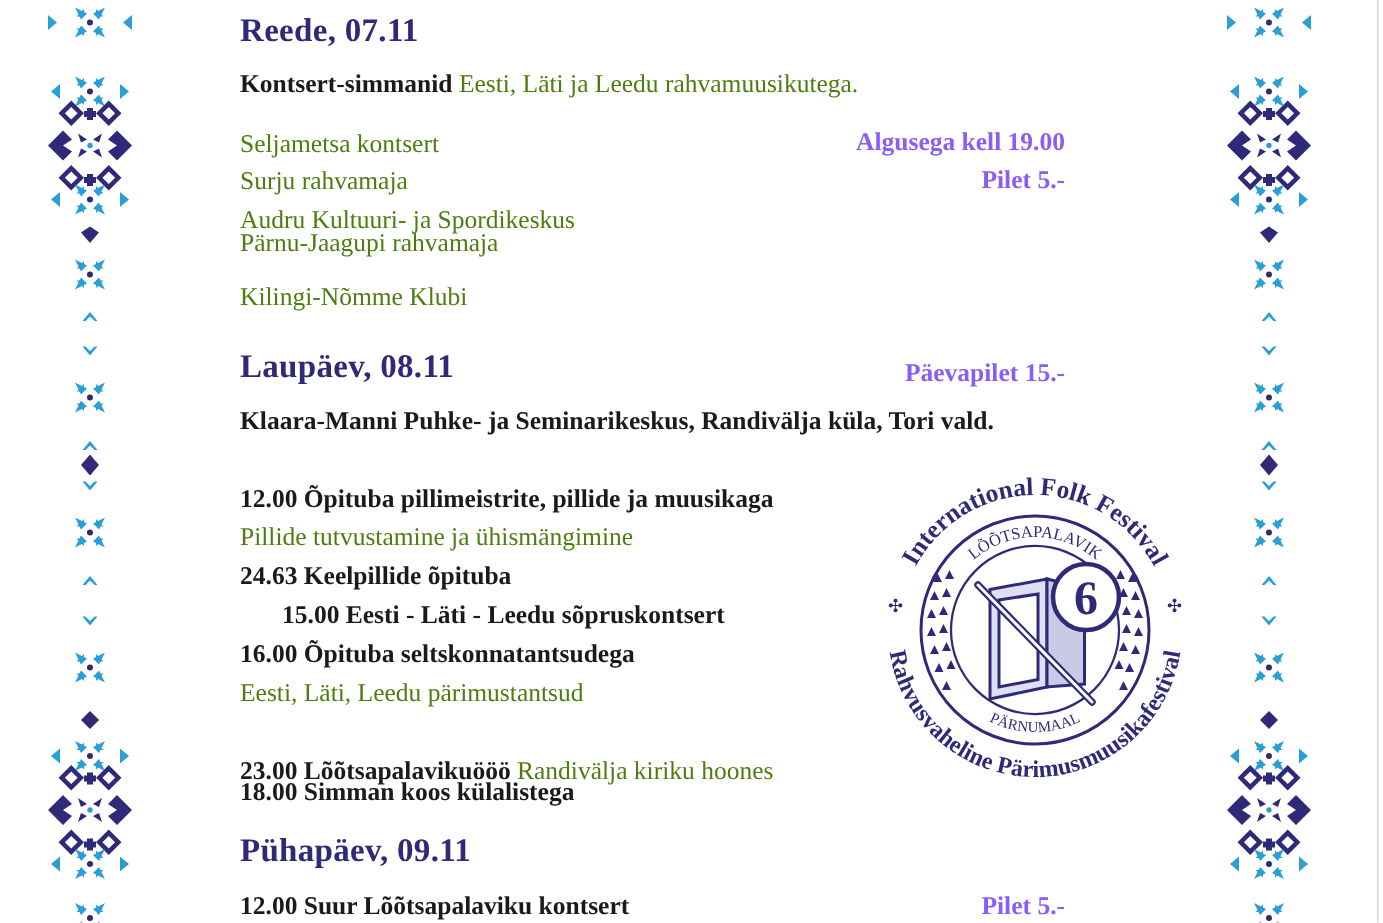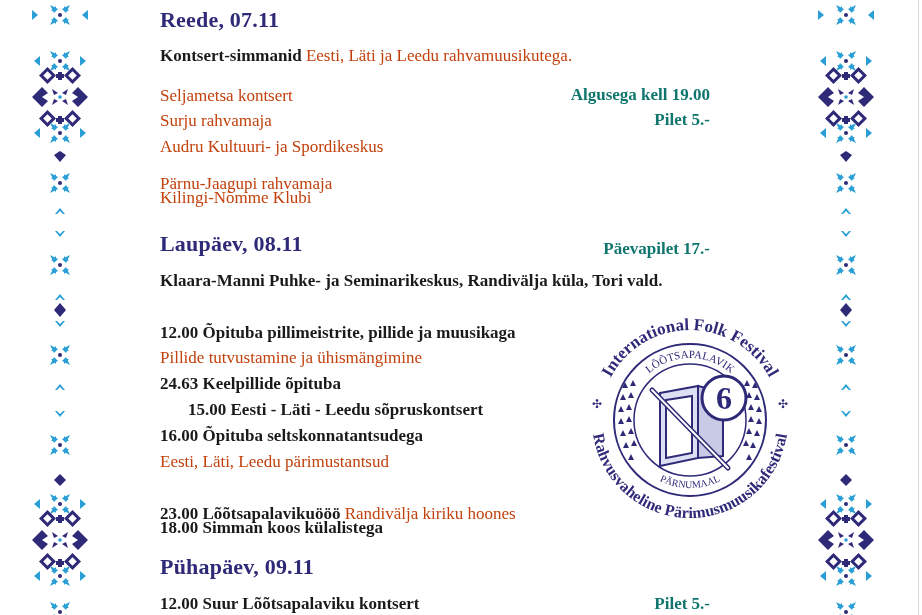--- a/index.html
+++ b/index.html
@@ -11,22 +11,22 @@
   }
   .edge-line { position: absolute; top: 0; right: 3px; width: 1px; height: 615px; background: #d6d6d6; }
   .border-col { position: absolute; top: 0; width: 70px; height: 615px; }
   .border-col.left { left: 25px; }
   .border-col.right { left: 811px; }
   .border-col svg { position: absolute; left: 0; top: 0; }
 
   .abs { position: absolute; white-space: nowrap; }
   .day-title { font-weight: bold; font-size: 22px; color: #2e2a78; letter-spacing: 0.2px; }
   .bold { font-weight: bold; font-size: 17px; color: #1a1a1a; }
-  .reg { font-size: 17px; color: #c2410c; }
-  .cyan { font-weight: bold; font-size: 17px; color: #0f766e; }
+  .reg { font-size: 17px; color: #4d7c0f; }
+  .cyan { font-weight: bold; font-size: 17px; color: #8b5cf6; }
   .right-align { text-align: right; }
 
   .logo { position: absolute; left: 578px; top: 308px; width: 225px; height: 225px; }
 </style>
 </head>
 <body>
 
 <div class="edge-line"></div>
 
 <div class="border-col left">
@@ -110,25 +110,25 @@
 
 <div class="abs day-title" style="left:160px; top:7px;">Reede, 07.11</div>
 <div class="abs" style="left:160px; top:46px; font-size:17px;">
   <span class="bold">Kontsert-simmanid</span><span class="reg"> Eesti, Läti ja Leedu rahvamuusikutega.</span>
 </div>
 <div class="abs cyan right-align" style="right:212px; top:85px;">Algusega kell 19.00</div>
 <div class="abs cyan right-align" style="right:212px; top:110px;">Pilet 5.-</div>
 <div class="abs reg" style="left:160px; top:86px;">Seljametsa kontsert</div>
 <div class="abs reg" style="left:160px; top:111px;">Surju rahvamaja</div>
 <div class="abs reg" style="left:160px; top:137px;">Audru Kultuuri- ja Spordikeskus</div>
-<div class="abs reg" style="left:160px; top:174px;text-align:center;">Pärnu-Jaagupi rahvamaja</div>
+<div class="abs reg" style="left:160px; top:152px;text-align:center;">Pärnu-Jaagupi rahvamaja</div>
 <div class="abs reg" style="left:160px; top:188px;">Kilingi-Nõmme Klubi</div>
 
 <div class="abs day-title" style="left:160px; top:231px;">Laupäev, 08.11</div>
-<div class="abs cyan right-align" style="right:212px; top:239px; font-weight:normal;"><b style="font-weight:bold;">Päevapilet 17.-</b></div>
+<div class="abs cyan right-align" style="right:212px; top:239px; font-weight:normal;"><b style="font-weight:bold;">Päevapilet 15.-</b></div>
 <div class="abs bold" style="left:160px; top:271px;">Klaara-Manni Puhke- ja Seminarikeskus, Randivälja küla, Tori vald.</div>
 
 <div class="abs" style="left:160px; top:323px;">
   <span class="bold">12.00 Õpituba pillimeistrite, pillide ja muusikaga</span><span class="reg"></span>
 </div>
 <div class="abs" style="left:160px; top:348px;">
   <span class="bold"></span><span class="reg">Pillide tutvustamine ja ühismängimine</span>
 </div>
 <div class="abs" style="left:160px; top:374px;">
   <span class="bold">24.63 Keelpillide õpituba</span><span class="reg"></span>

